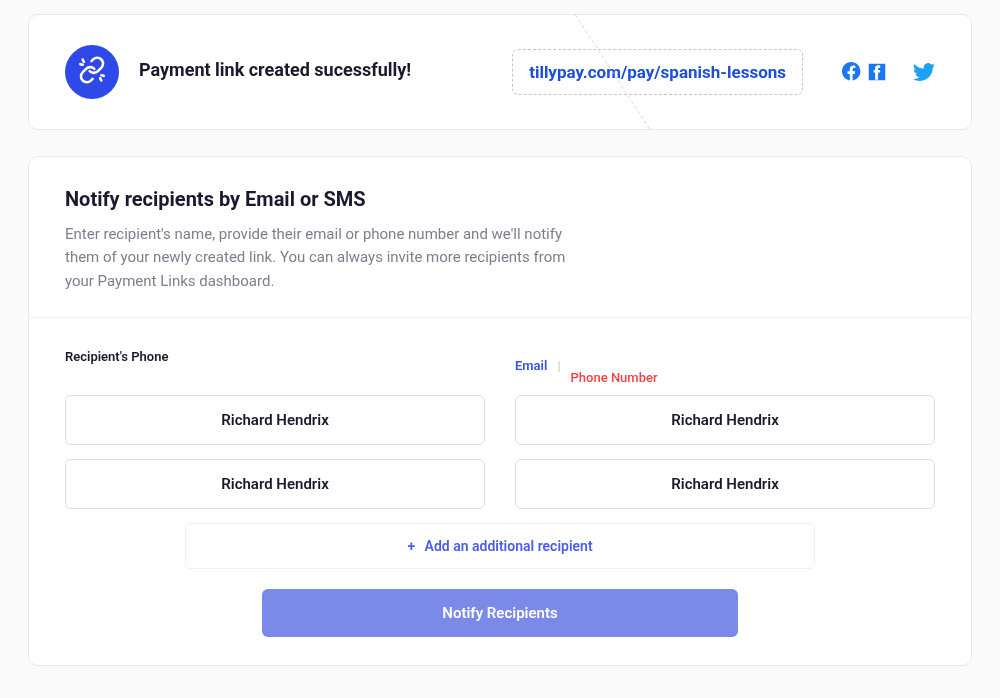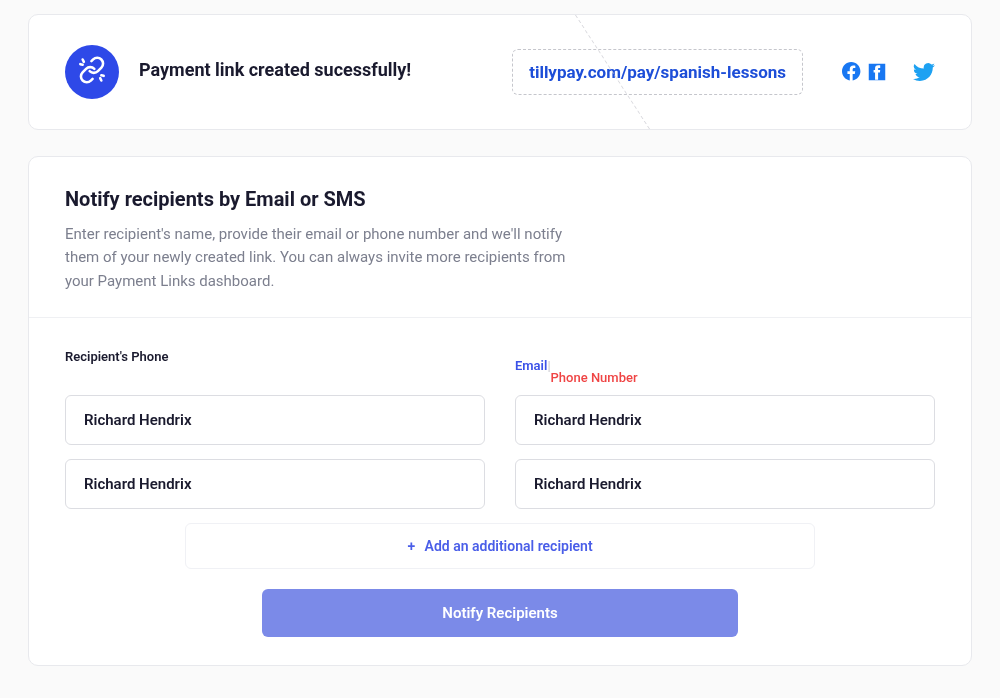--- a/index.html
+++ b/index.html
@@ -108,20 +108,21 @@
     }
     .labels-row .col { flex: 1; }
     .field-label {
       font-size: 13px;
       font-weight: 600;
       color: #1a1a2e;
     }
     .toggle {
       font-size: 13px;
       display: flex;
+      gap: 10px;
       align-items: center;
     }
     .toggle .active {
       color: #3b52e8;
       font-weight: 600;
       cursor: pointer;
     }
     .toggle .sep { color: #c8c9cf; }
     .toggle .inactive {
       color: #ef4444;
@@ -132,20 +133,21 @@
     .input {
       width: 100%;
       border: 1px solid #dcdde2;
       border-radius: 6px;
       padding: 15px 18px;
       font-size: 15px;
       font-weight: 600;
       color: #1a1a2e;
       outline: none;
       font-family: inherit;
+      text-align: center;
     }
     .input::placeholder { color: #9395a1; font-weight: 500; }
     .add-recipient {
       margin: 12px 120px 0;
       border: 1px solid #f0f1f5;
       border-radius: 6px;
       padding: 14px;
       text-align: center;
       font-size: 14px;
       font-weight: 600;

